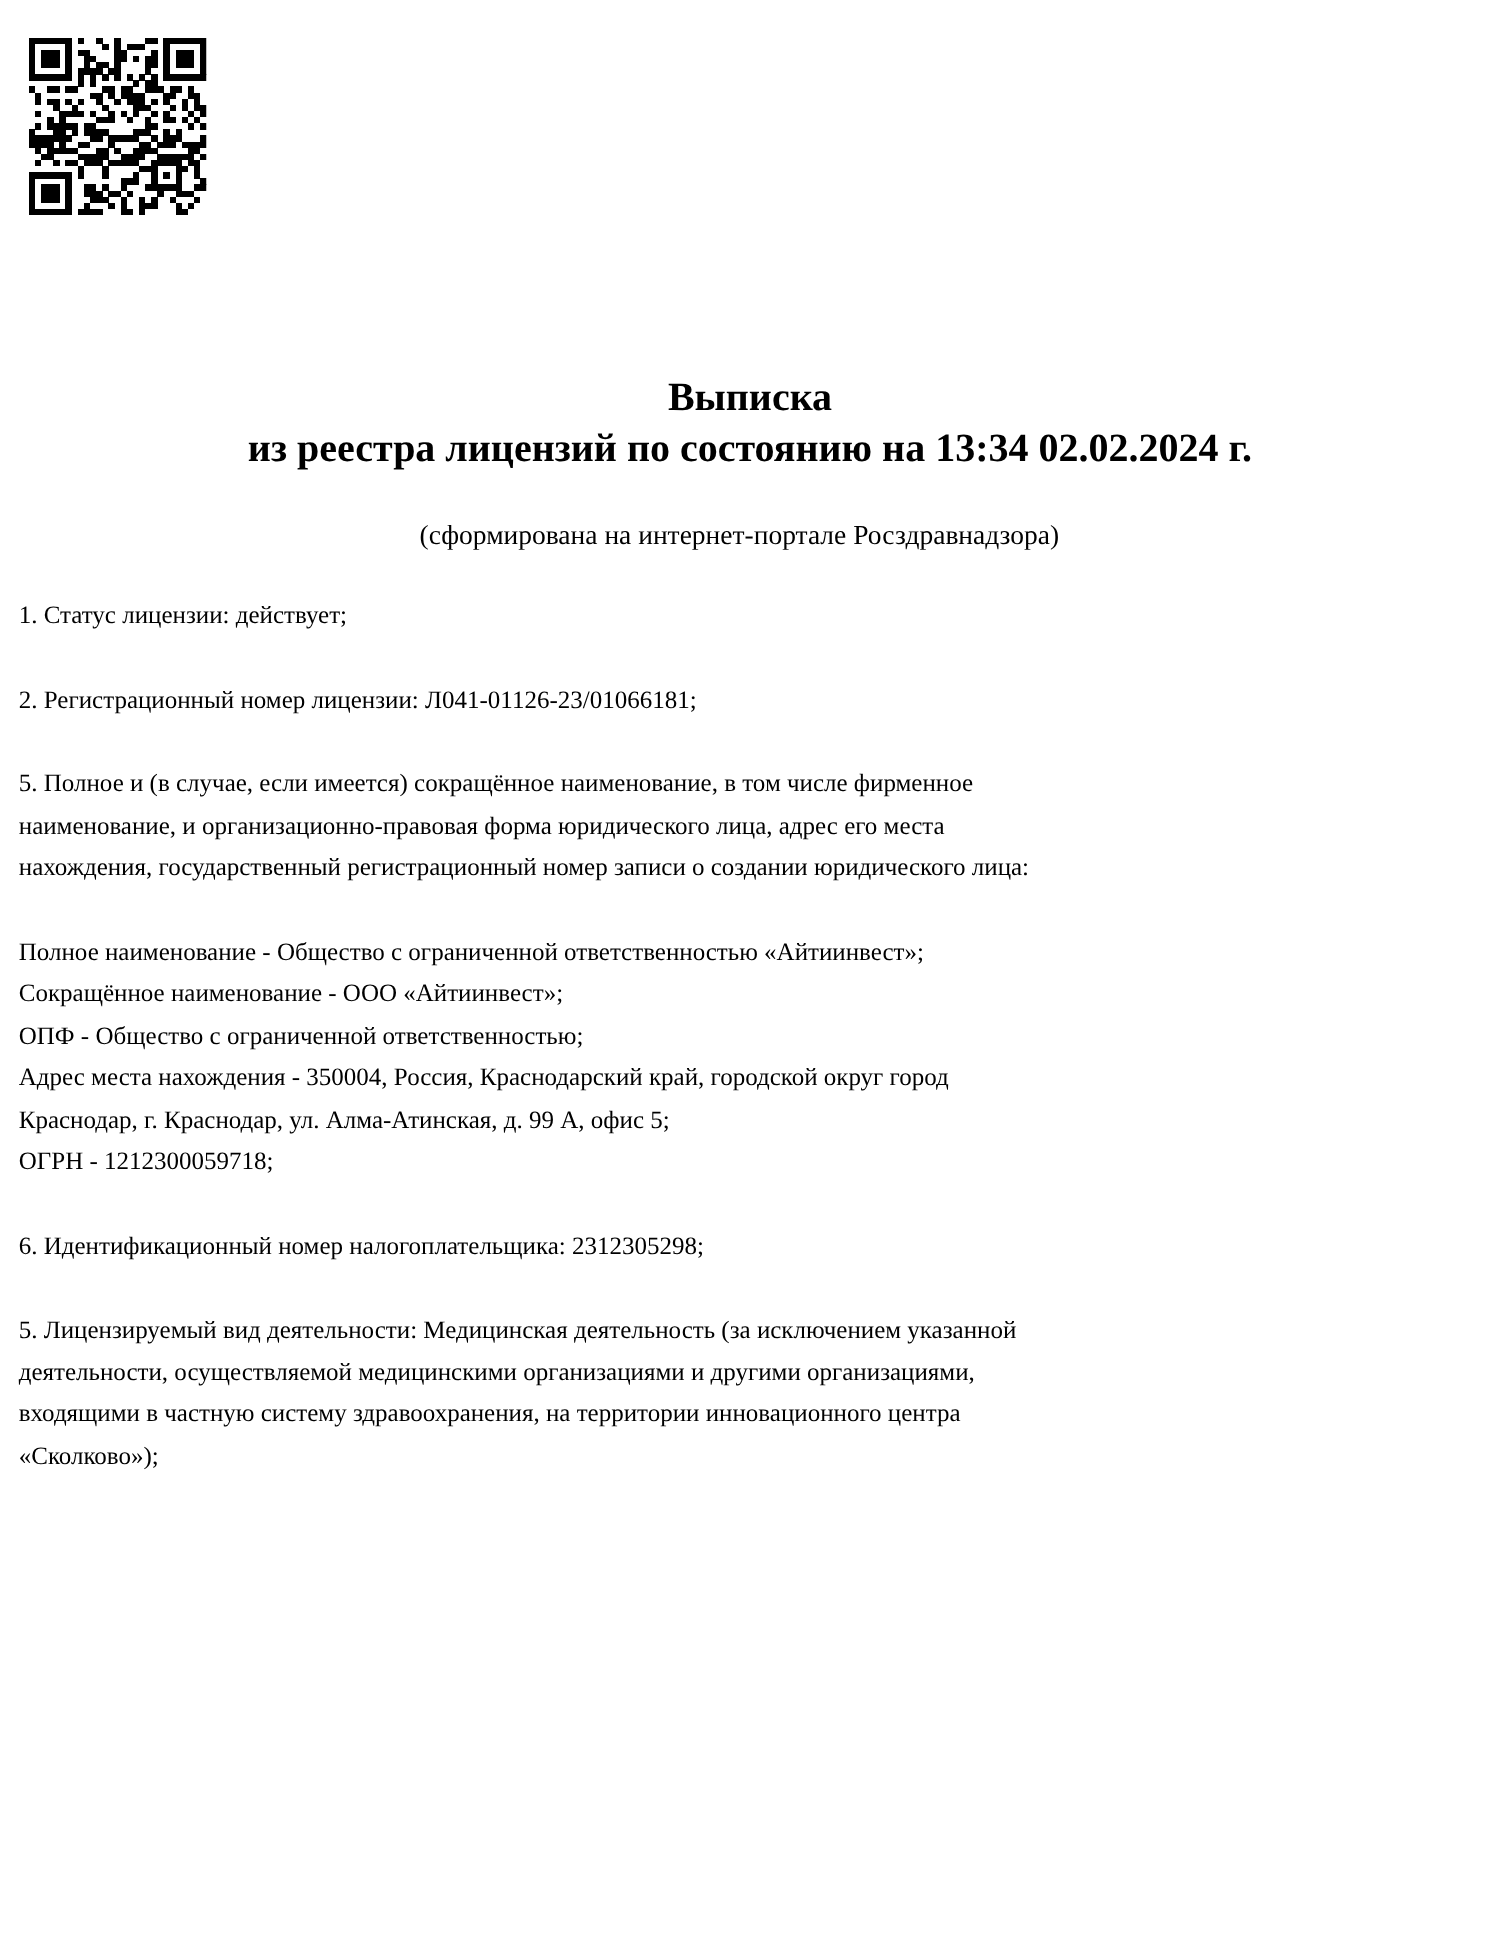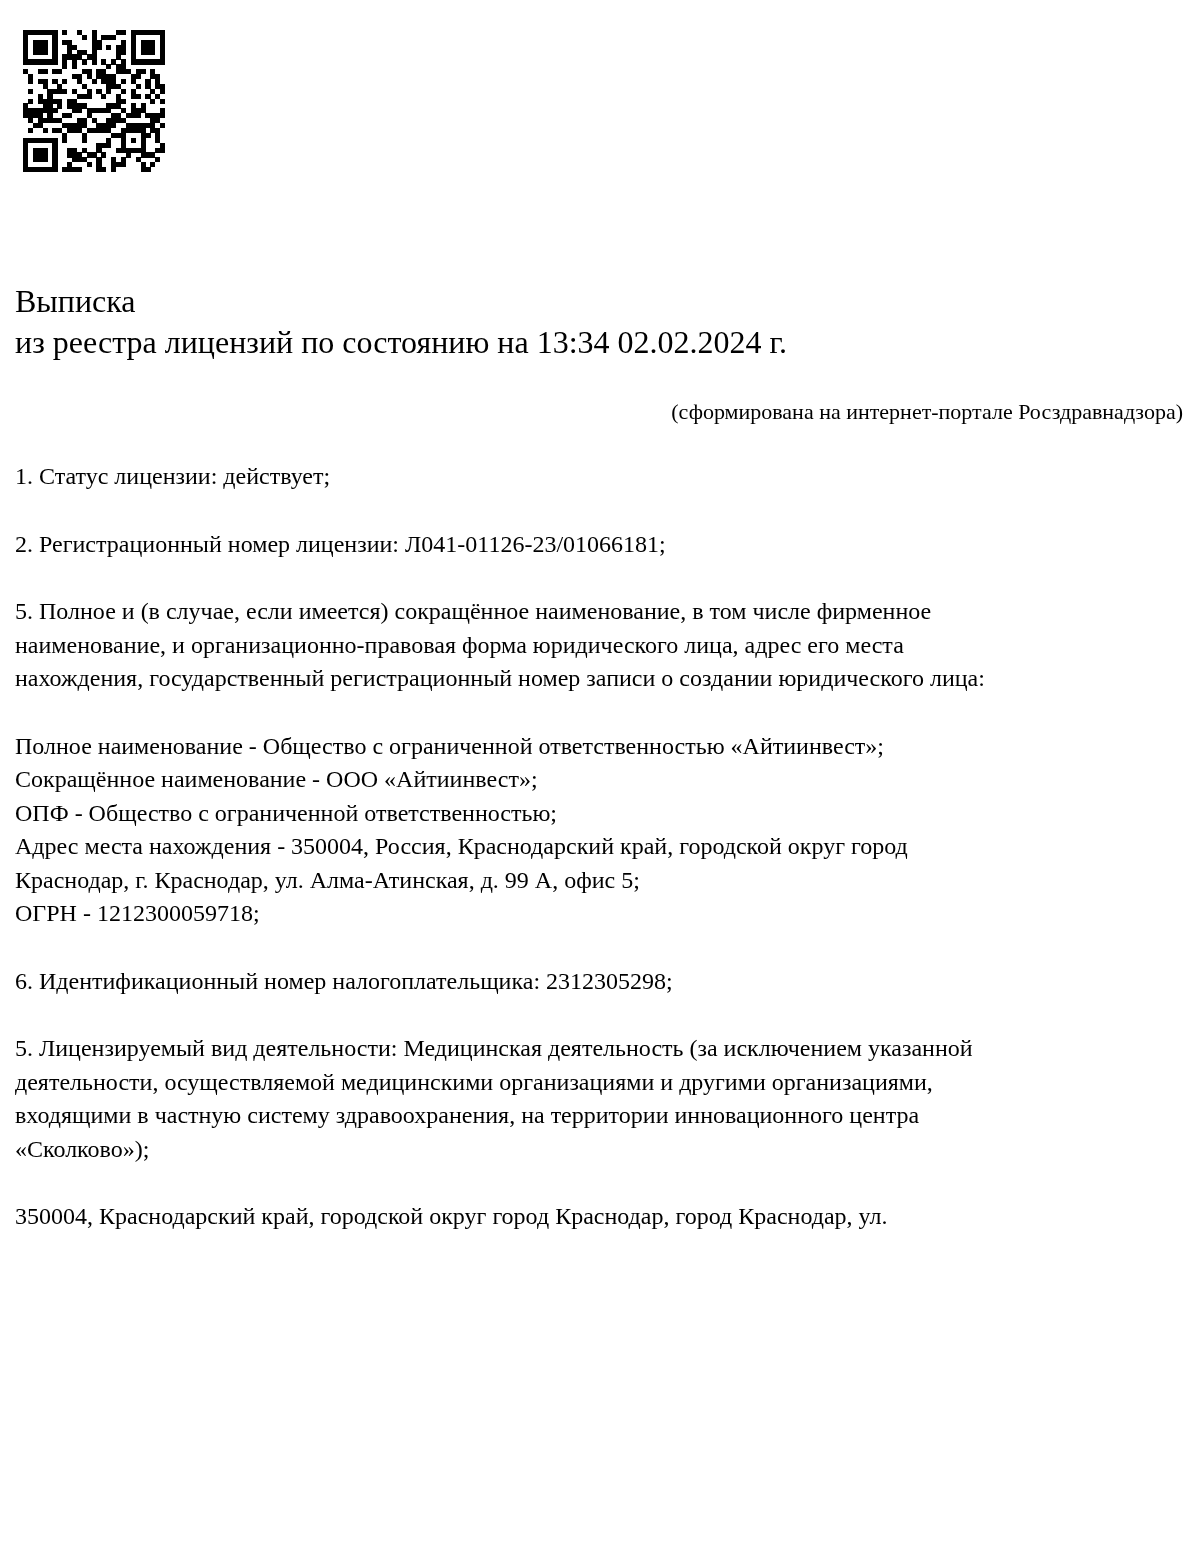--- a/index.html
+++ b/index.html
@@ -23,37 +23,38 @@
     width: 142px;
     height: 142px;
   }
   .qr-wrap svg {
     display: block;
     width: 100%;
     height: 100%;
   }
   .title-block {
     padding-top: 281px;
-    margin: 0 15px;
-    font-weight: 400;
+    margin: 16px 15px;
+    text-align: center;
+    font-weight: 700;
     font-size: 32px;
     line-height: 41px;
   }
   .note {
     margin-top: 35px;
     padding-right: 17px;
-    text-align: right;
+    text-align: center;
     font-size: 22px;
     line-height: 28px;
   }
   .doc-body {
     margin-top: 34px;
     padding-left: 15px;
     padding-right: 10px;
-    font-size: 24px;
+    font-size: 20px;
     line-height: 33.5px;
   }
   .doc-body p {
     margin: 34px 0 0 0;
     white-space: pre-line;
   }
 </style>
 </head>
 <body>
 
@@ -485,16 +486,15 @@
 Сокращённое наименование - ООО «Айтиинвест»;
 ОПФ - Общество с ограниченной ответственностью;
 Адрес места нахождения - 350004, Россия, Краснодарский край, городской округ город
 Краснодар, г. Краснодар, ул. Алма-Атинская, д. 99 А, офис 5;
 ОГРН - 1212300059718;</p>
     <p>6. Идентификационный номер налогоплательщика: 2312305298;</p>
     <p>5. Лицензируемый вид деятельности: Медицинская деятельность (за исключением указанной
 деятельности, осуществляемой медицинскими организациями и другими организациями,
 входящими в частную систему здравоохранения, на территории инновационного центра
 «Сколково»);</p>
-    <p>350004, Краснодарский край, городской округ город Краснодар, город Краснодар, ул.</p>
   </div>
 
 </div>
 
 </body></html>

